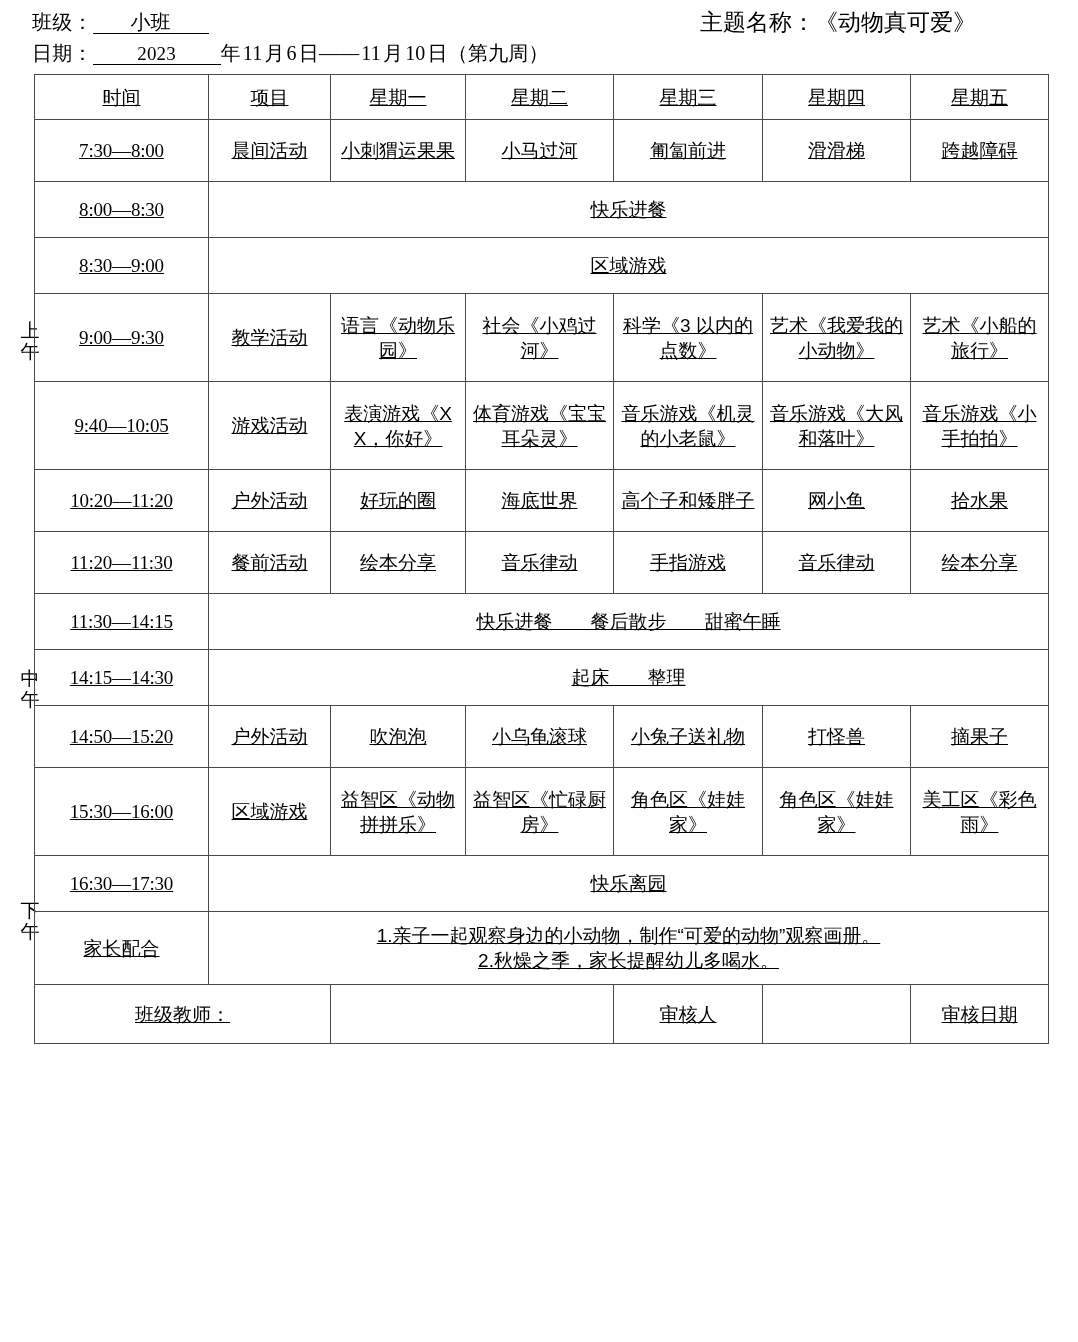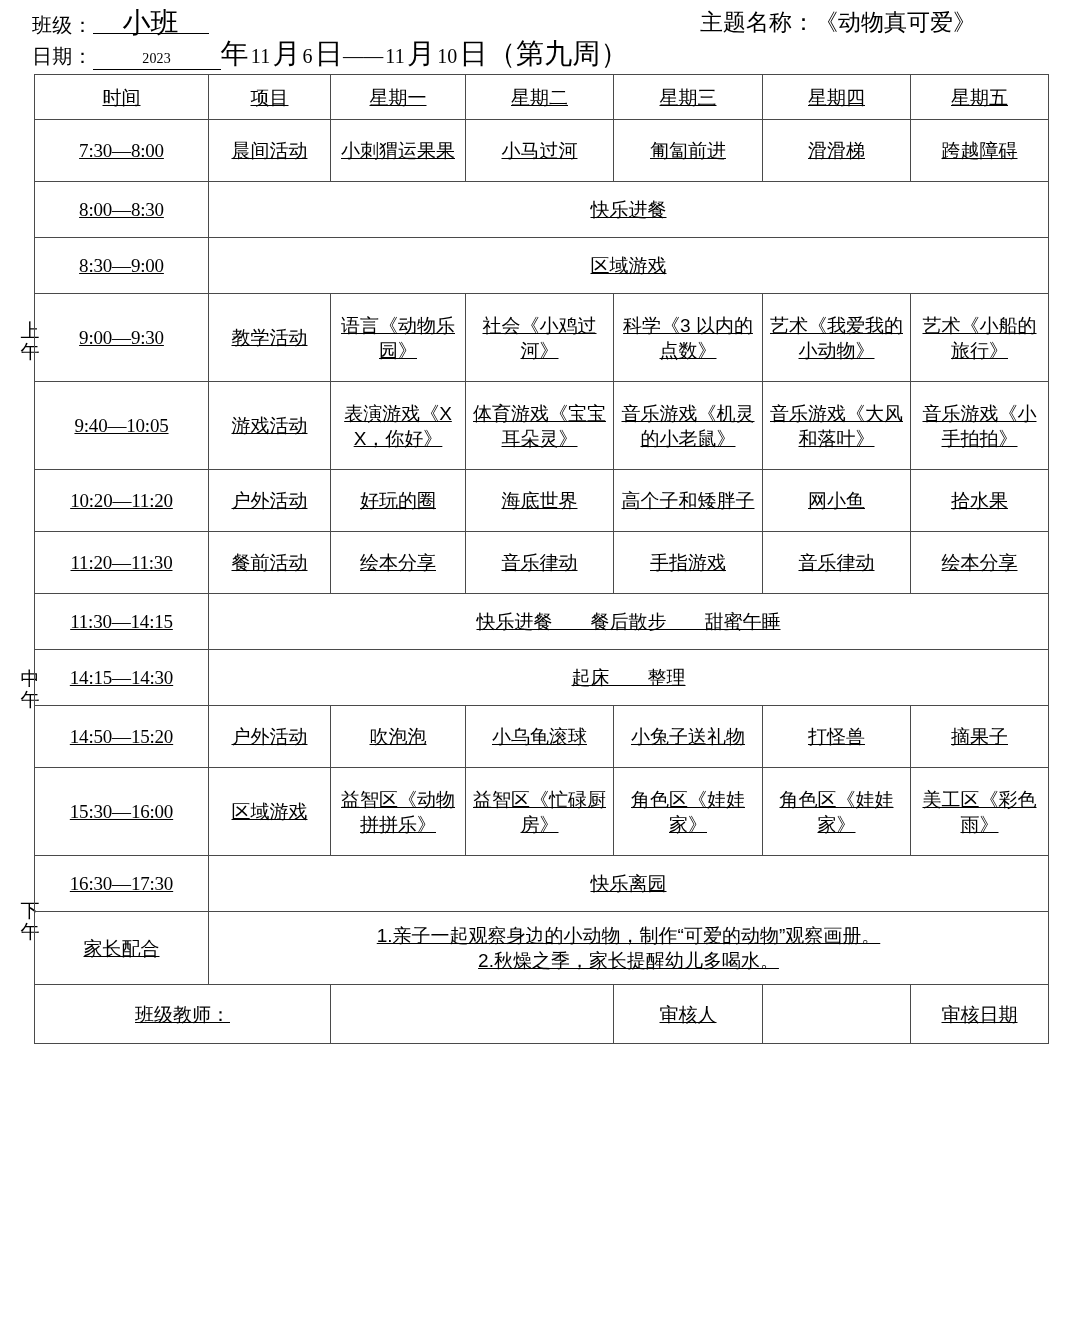--- a/index.html
+++ b/index.html
@@ -44,24 +44,24 @@
   }
   .hdr-blank {
     display: inline-block;
     border-bottom: 1.6px solid #000;
     text-align: center;
     font-family: "Liberation Sans", "DejaVu Sans", sans-serif;
     font-size: 19px;
     vertical-align: baseline;
   }
   .blank-class { width: 116px; }
-  .blank-year  { width: 128px; font-family: "Liberation Serif", serif; font-size: 14px; }
+  .blank-year  { width: 128px; font-family: "Liberation Serif", serif; font-size: 19px; }
   .hdr-cn {
     font-family: Liberation Sans, sans-serif;
-    font-size: 28px;
+    font-size: 20px;
   }
   .hdr-num {
     font-family: "Liberation Serif", "DejaVu Serif", serif;
     font-size: 20px;
   }
   .theme {
     position: absolute;
     left: 700px;
     top: 12px;
     font-family: "Liberation Sans", "DejaVu Sans", sans-serif;

